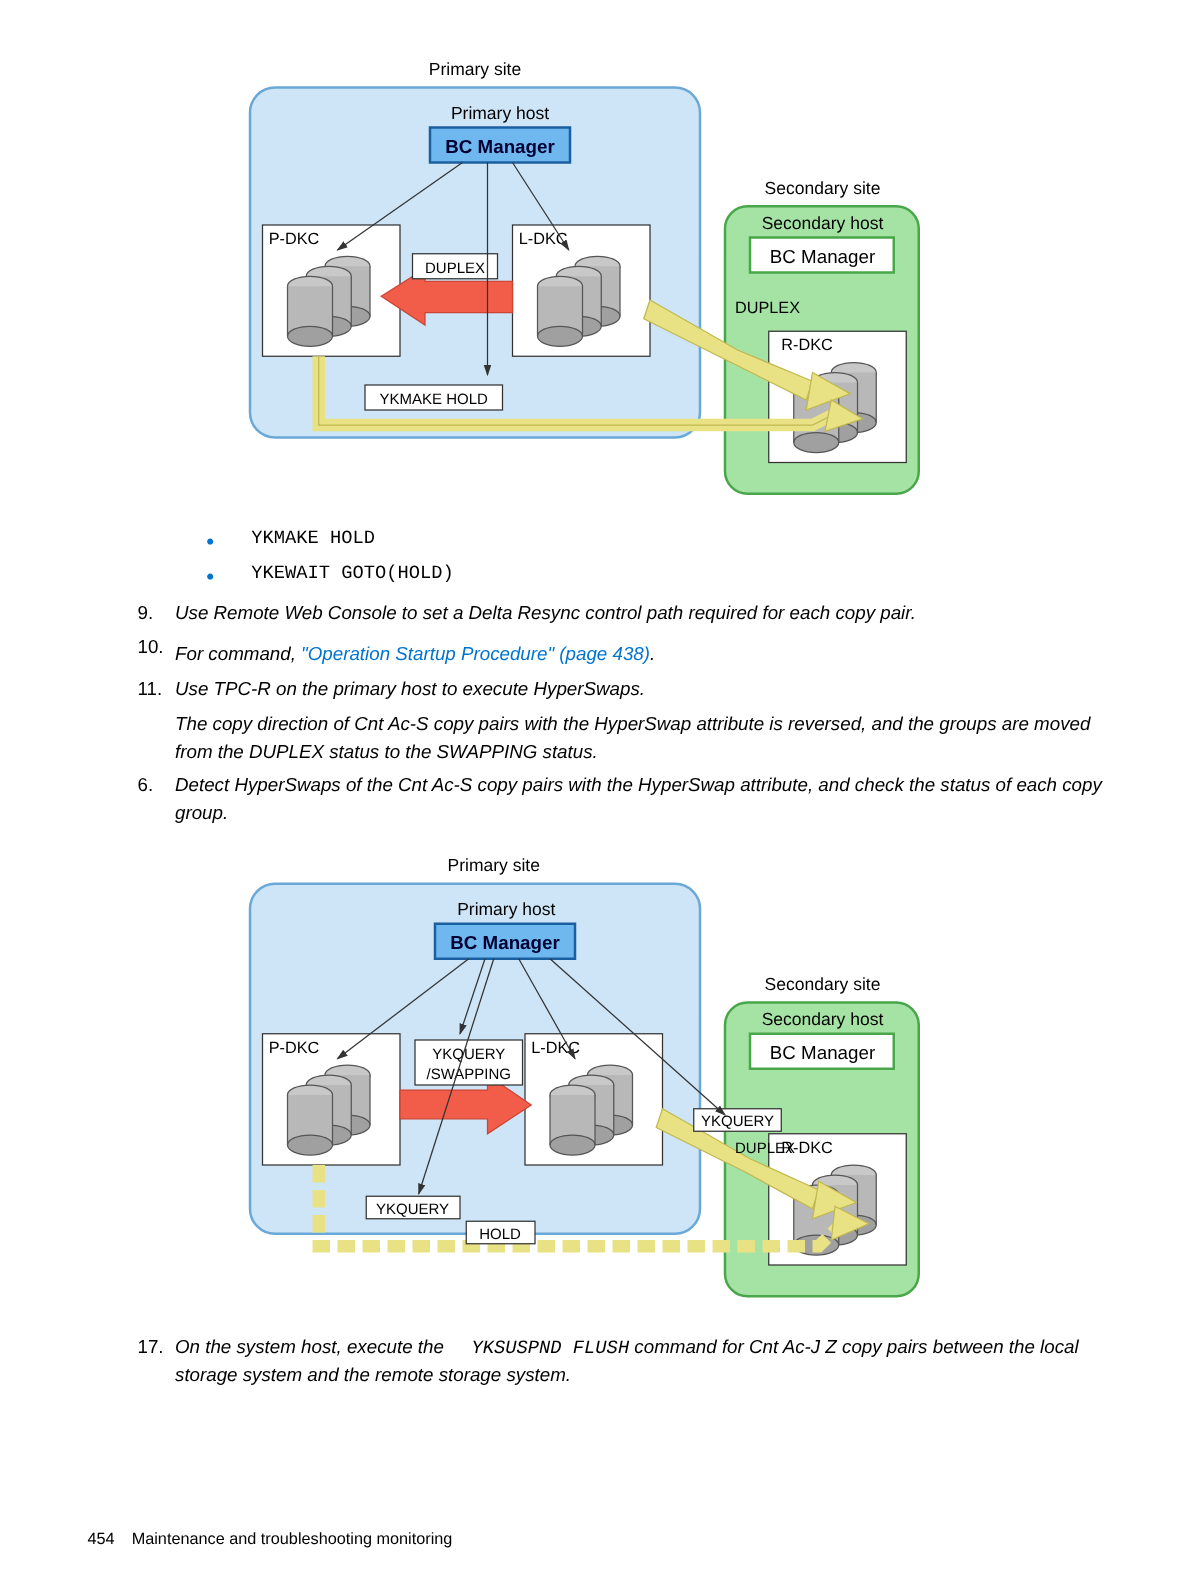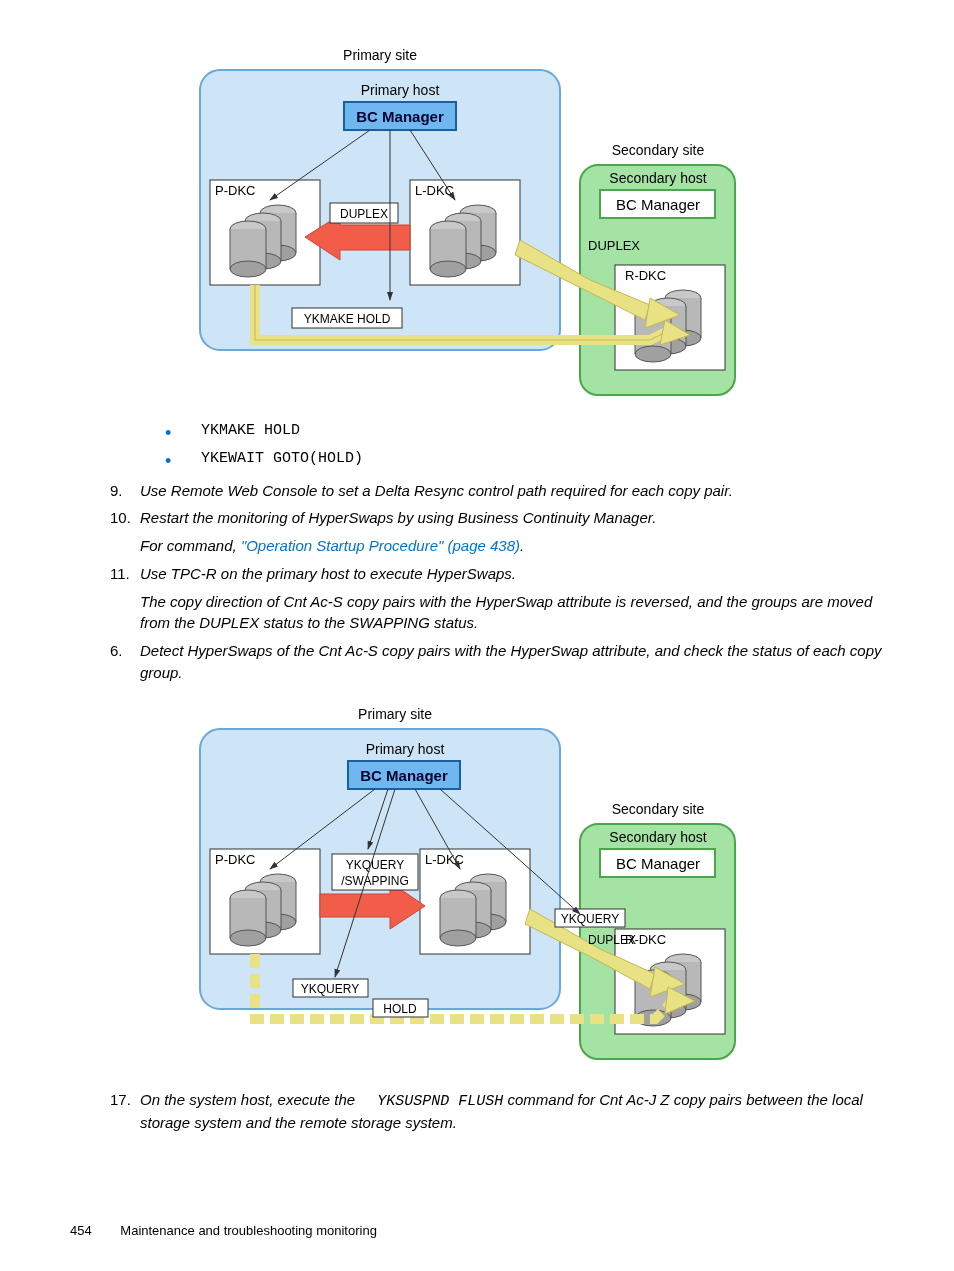--- a/index.html
+++ b/index.html
@@ -61,21 +61,21 @@
   a.link {
     color: #0073cf;
     text-decoration: none;
   }
   .footer {
     position: absolute;
     bottom: 30px;
     left: 70px;
     font-size: 13px;
   }
-  .footer .pnum { margin-right: 25px; }
+  .footer .pnum { margin-right: 10px; }
   .para-gap { margin-top: 6px; display:block; }
 
   
   .svg-text { font-family: Arial, sans-serif; }
   .svg-label { font-size: 14px; }
   .svg-small { font-size: 13px; }
 </style>
 </head>
 <body>
 
@@ -149,21 +149,20 @@
 </ul>
 
 <ol class="main-list">
   <li>
     <span class="num">9.</span>
     <span class="content">Use Remote Web Console to set a Delta Resync control path required for each copy pair.</span>
   </li>
   <li>
     <span class="num">10.</span>
     <span class="content">
-      <span>Restart the monitoring of HyperSwaps by using Business Continuity Manager.</span>
       <span class="para-gap">
         <span>For command, </span><a href="#" class="link">"Operation Startup Procedure" (page 438)</a><span>.</span>
       </span>
     </span>
   </li>
   <li>
     <span class="num">11.</span>
     <span class="content">
       <span>Use TPC-R on the primary host to execute HyperSwaps.</span>
       <span class="para-gap">The copy direction of Cnt Ac-S copy pairs with the HyperSwap attribute is reversed, and the groups are moved from the DUPLEX status to the SWAPPING status.</span>

